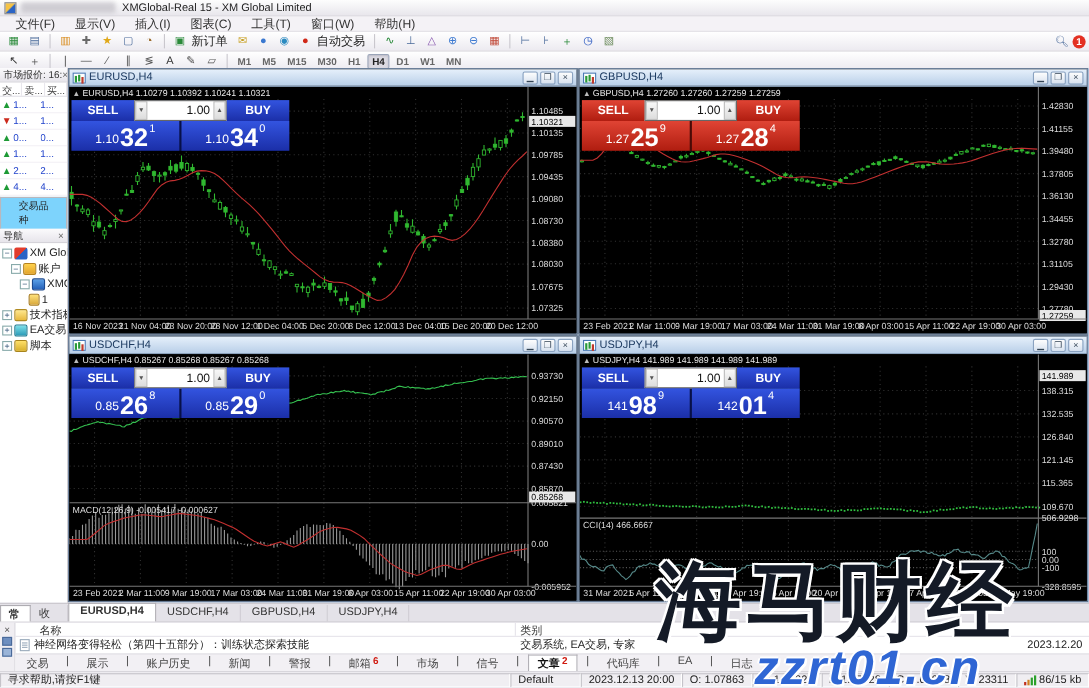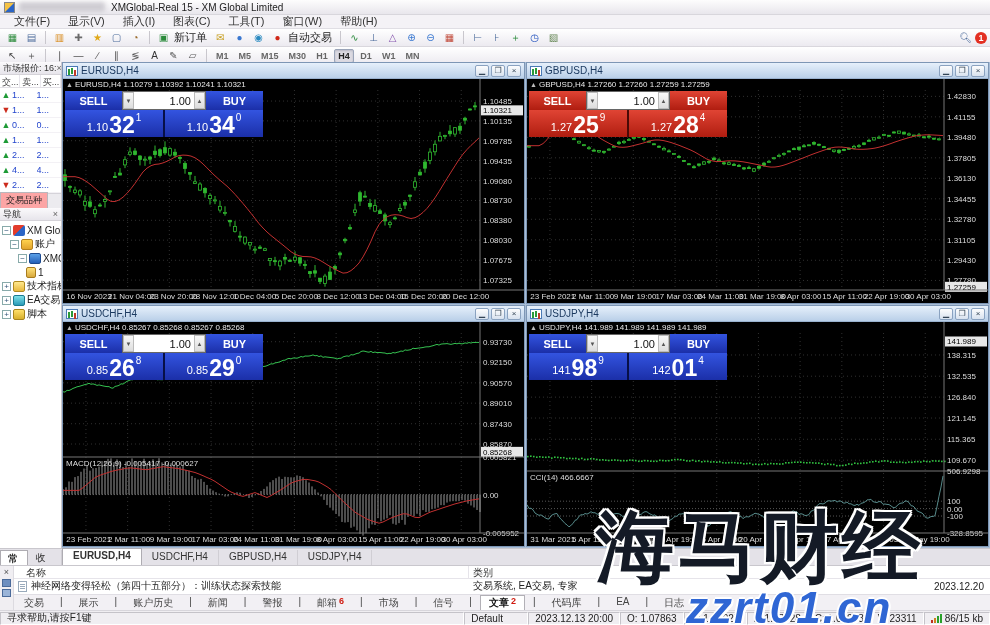--- a/index.html
+++ b/index.html
@@ -42,21 +42,21 @@
   .paneltitle { height:13px; background:linear-gradient(#fbfafc,#e7e5eb); border-bottom:1px solid #d5d3d9;
     display:flex; align-items:center; padding:0 3px; font-size:9px; color:#333; white-space:nowrap; overflow:hidden;}
   .paneltitle .x { margin-left:auto; color:#666; font-size:9px; }
   #mw-cols { display:flex; height:13px; border-bottom:1px solid #e2e0e6; color:#444; }
   #mw-cols div { flex:1; padding:1px 2px; border-right:1px solid #e8e6ec; white-space:nowrap; overflow:hidden; font-size:9px;}
   .mwrow { display:flex; height:15px; align-items:center; border-bottom:1px solid #f3f1f5; }
   .mwrow .tri { width:12px; text-align:center; font-size:9px; }
   .tri.up { color:#1d9a35; } .tri.down { color:#cc2a1c; }
   .mwrow .v { flex:1; color:#2244cc; font-size:9px; white-space:nowrap; overflow:hidden; }
   #mw-tab { margin-top:auto; height:15px; display:flex; align-items:flex-end; background:#ecebef; border-top:1px solid #d5d3d9;}
-  #mw-tab .t { background:#fca5a5; border:1px solid #b9b7bd; border-bottom:none; padding:1px 5px; font-size:9px; }
+  #mw-tab .t { background:#7dd3fc; border:1px solid #b9b7bd; border-bottom:none; padding:1px 16px; font-size:9px; }
   #navtree { flex:1; overflow:hidden; padding-top:2px; }
   .tnode { display:flex; align-items:center; height:14px; white-space:nowrap; overflow:hidden; }
   .expbox { width:9px; height:9px; border:1px solid #8aa; font-size:8px; line-height:7px; text-align:center;
     color:#357; background:#fff; margin-right:2px; flex:none; }
   .tico { width:12px; height:11px; flex:none; margin-right:2px; border-radius:2px; display:inline-block; }
   .tico.xm-logo { background:linear-gradient(135deg,#e23c2c 50%,#2b64c5 50%); }
   .tico.accounts-icon { background:linear-gradient(#ffd24d,#e2a42c); border:1px solid #b5821e;}
   .tico.server-icon { background:linear-gradient(#5aa0e8,#2560b8); border:1px solid #1c4a90;}
   .tico.account-icon { background:linear-gradient(#ffe27a,#d8a83c); border:1px solid #a87c1e; width:10px;}
   .tico.indicators-icon { background:linear-gradient(#ffe88e,#e8b93e); border:1px solid #b08a20;}
@@ -102,21 +102,21 @@
   .ctab { padding:1px 10px; font-size:10px; color:#333; height:15px; border-right:1px solid #d0ced4;}
   .ctab.active { background:#fff; border:1px solid #aeacb2; border-bottom:none; font-weight:bold; height:17px;}
 
   
   #terminal { position:absolute; left:0; top:566px; width:990px; height:44px; background:#fff; display:flex; }
   #term-edge { width:14px; background:#f0eef2; border-right:1px solid #dcdae0; display:flex; flex-direction:column; align-items:center; padding-top:1px; gap:2px;}
   #term-edge .x { font-size:9px; color:#555; }
   #term-edge .mini { width:9px; height:8px; background:#6e8fc0; border:1px solid #4a6a9a; }
   #term-main { flex:1; display:flex; flex-direction:column; }
   #term-head { display:flex; height:13px; border-bottom:1px solid #e6e4ea; color:#333; font-size:10px; }
-  #term-head .c1 { width:455px; padding:0 12px; border-right:1px solid #e6e4ea;font-family:Liberation Serif, serif; }
+  #term-head .c1 { width:455px; padding:0 22px; border-right:1px solid #e6e4ea;font-family:Liberation Serif, serif; }
   #term-head .c2 { flex:1; padding:0 4px; }
   #term-row { display:flex; height:14px; font-size:10px; align-items:center; }
   #term-row .docico { width:9px; height:11px; border:1px solid #9ab; background:#fff; margin:0 4px; position:relative; flex:none;}
   #term-row .docico:before { content:""; position:absolute; left:1px; top:2px; width:5px; height:1px; background:#9ab; box-shadow:0 2px 0 #9ab,0 4px 0 #9ab;}
   #term-row .name { width:442px; white-space:nowrap; overflow:hidden; color:#222; }
   #term-row .cat { flex:1; white-space:nowrap; overflow:hidden; color:#222; }
   #term-row .date { width:62px; text-align:right; padding-right:6px; color:#222; }
   #term-tabs { margin-top:auto; height:16px; display:flex; align-items:center; background:#f2f0f4; border-top:1px solid #e0dee4; font-size:10px; padding-left:2px;}
   .termtab { padding:0 8px; color:#444; display:flex; gap:2px; height:14px; }
   .termtab.active { background:#fff; border:1px solid #b2b0b6; border-bottom:none; height:16px; font-weight:bold; color:#111;}

